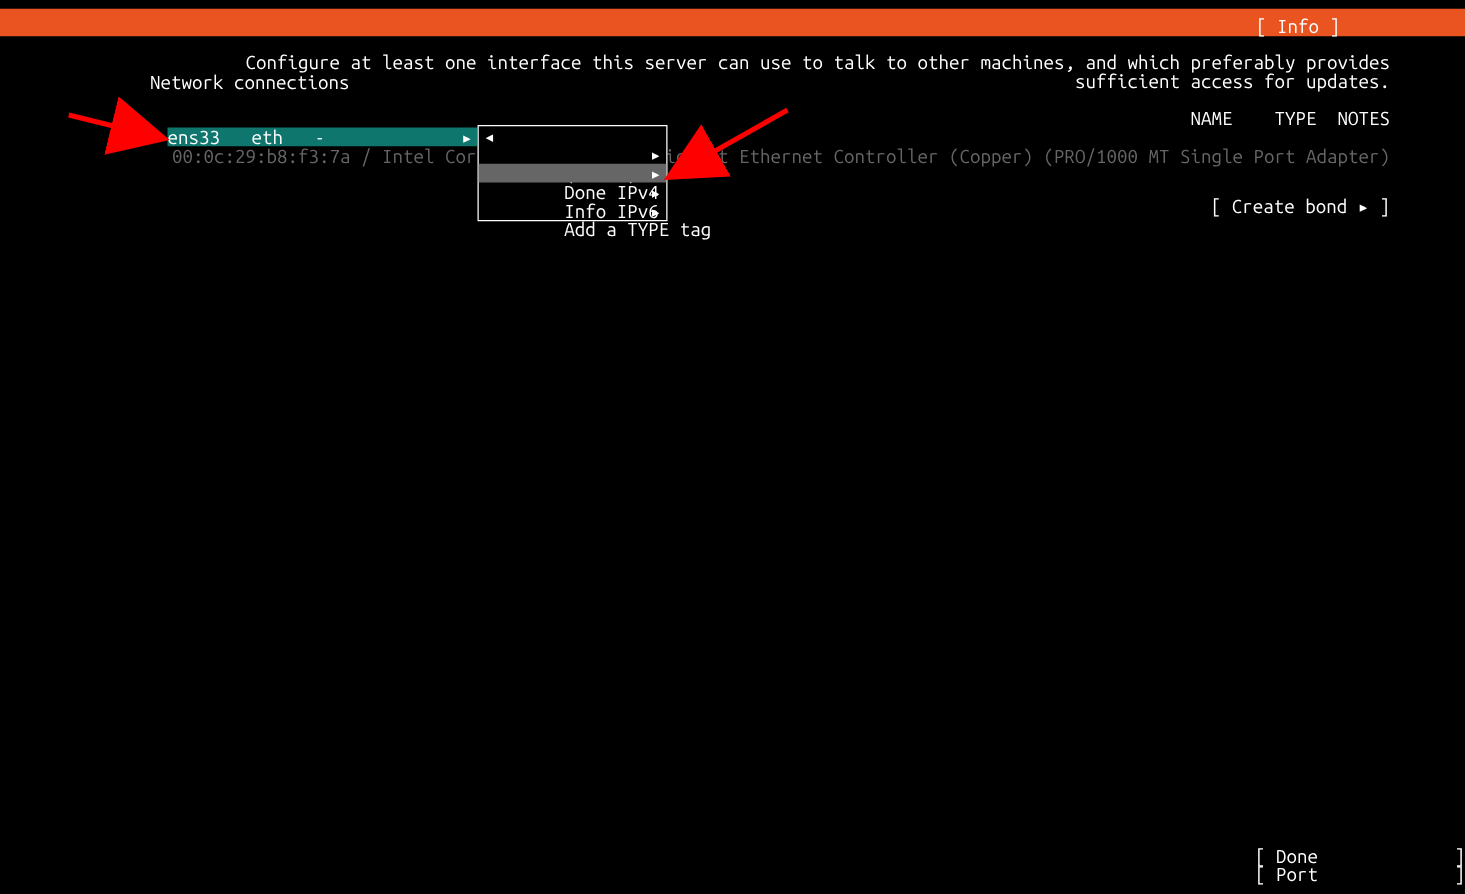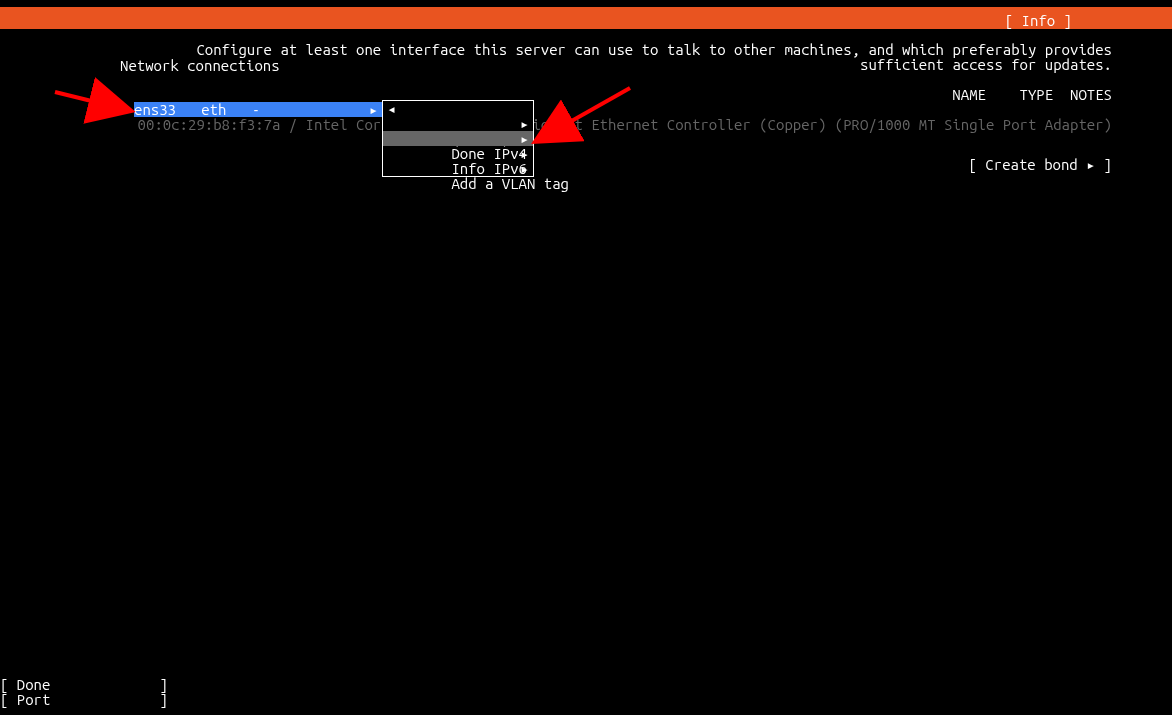--- a/index.html
+++ b/index.html
@@ -47,21 +47,21 @@
   }
   .dim { color: #666666; }
   .row { height: 15px; text-align: right; }
   pre { margin: 0; font-family: inherit; }
   .iface-sel {
     position: absolute;
     left: 134px;
     top: 102px;
     width: 248px;
     height: 15px;
-    background: #3b82f6;
+    background: #0f766e;
     color: #ffffff;
   }
   .iface-sel .txt { position: absolute; left: 0; top: 0; white-space: pre; }
   .iface-sel .arrow-r { position: absolute; right: 4px; top: 0; }
   .menu {
     position: absolute;
     left: 382px;
     top: 100px;
     width: 150px;
     border: 1px solid #ffffff;
@@ -74,21 +74,21 @@
     white-space: pre;
     padding-left: 18px;
   }
   .menu .item .arrow { position: absolute; right: 4px; top: 0; }
   .menu .item .arrow-l { position: absolute; left: 4px; top: 0; }
   .menu .item.sel { background: #666666; }
   .footer {
     position: absolute;
     left: 0; right: 0;
     bottom: 8px;
-    text-align: left;
+    text-align: right;
     color: #ffffff;
   }
   .footer div { height: 15px; white-space: pre; }
   svg.annot {
     position: absolute;
     left: 0; top: 0;
     width: 1172px;
     height: 715px;
     pointer-events: none;
   }
@@ -132,21 +132,21 @@
     </div>
     <div class="item sel">
       <span>Done IPv4</span>
       <span class="arrow">▸</span>
     </div>
     <div class="item">
       <span>Info IPv6</span>
       <span class="arrow">▸</span>
     </div>
     <div class="item">
-      <span>Add a VLAN tag</span>
+      <span>Add a TYPE tag</span>
       <span class="arrow">▸</span>
     </div>
   </div>
 
   <div class="footer">
     <div>[ Done             ]</div>
     <div>[ Port             ]</div>
   </div>
 
   <svg class="annot">

